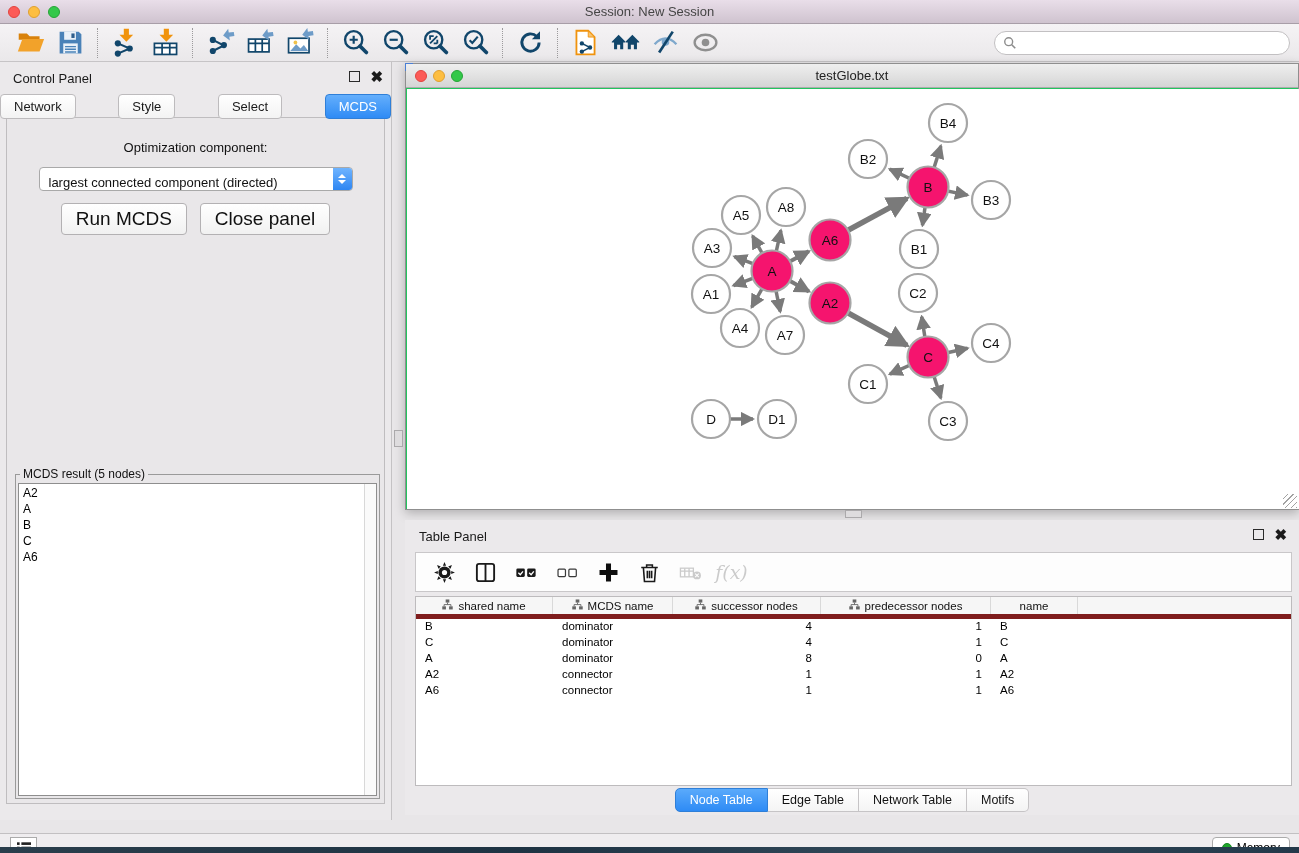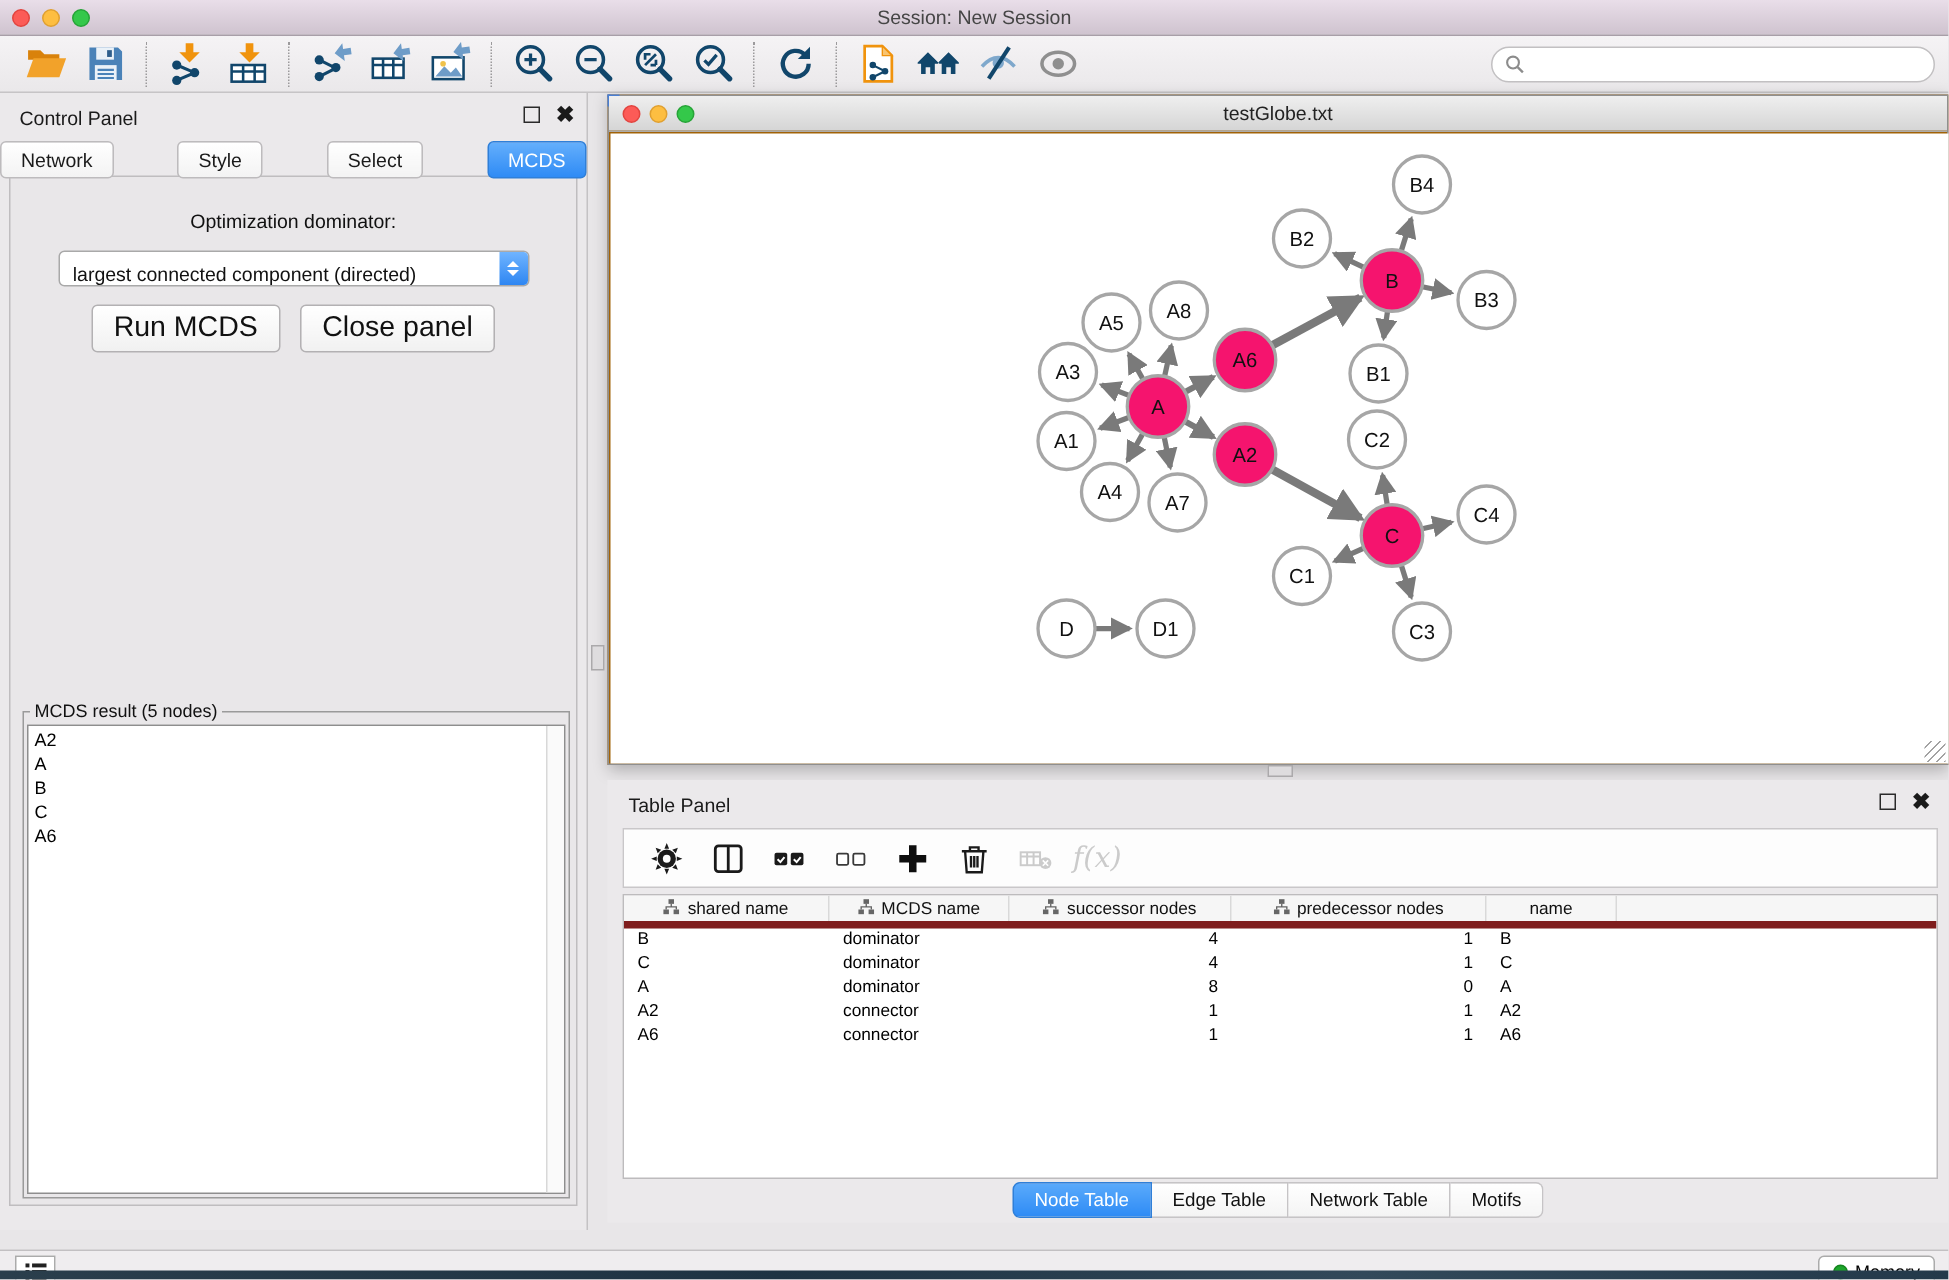--- a/index.html
+++ b/index.html
@@ -57,21 +57,21 @@
     border:1px solid #B3B1B3;border-radius:4px;color:#111;cursor:pointer;}
   fieldset.mcds{position:absolute;left:8px;right:4px;top:336px;bottom:4px;
     border:1px solid #9A9A9A;padding:2px;margin-top:13px;}
   fieldset.mcds legend{font-size:12px;padding:0 3px;margin-left:2px;color:#111;}
   .mcds-list{position:relative;width:100%;height:100%;background:#fff;border:1px solid #8E8E8E;
     font-size:12px;line-height:16px;padding:1px 0 0 4px;overflow:hidden;}
   .mcds-item{height:16px;cursor:default;}
   .scroll-track{position:absolute;right:0;top:0;bottom:0;width:12px;background:#FAFAFA;border-left:1px solid #D8D8D8;}
   
   .net-frame{position:absolute;left:405px;top:63px;width:894px;height:447px;
-    background:#a16207;border:1px solid #8F8F8F;box-shadow:0 3px 10px rgba(0,0,0,.25);}
+    background:#22c55e;border:1px solid #8F8F8F;box-shadow:0 3px 10px rgba(0,0,0,.25);}
   .net-titlebar{position:absolute;left:0;top:0;right:0;height:24px;
     background:linear-gradient(#EFEFEF,#D5D5D5);border-bottom:1px solid #ACACAC;
     text-align:center;font-size:13px;line-height:24px;color:#222;}
   .net-lights{position:absolute;left:9px;top:6px;display:flex;gap:6px;}
   .net-lights .light{width:12px;height:12px;}
   .net-canvas{position:absolute;left:1px;top:25px;width:1040px;height:420px;background:#fff;}
   .corner-blue{position:absolute;left:-1px;top:-1px;width:8px;height:8px;
     border-left:2px solid #4A7FD4;border-top:2px solid #4A7FD4;}
   .grip{position:absolute;right:1px;bottom:1px;width:14px;height:14px;cursor:nwse-resize;
     background:repeating-linear-gradient(135deg,transparent 0 3px,#A2A2A2 3px 4px);}
@@ -275,21 +275,21 @@
       <span class="close-ico">✖</span>
     </span>
   </div>
   <div class="cp-tabs" id="cp-tabs">
       <button class="cp-tab">Network</button>
       <button class="cp-tab">Style</button>
       <button class="cp-tab">Select</button>
       <button class="cp-tab active">MCDS</button>
     </div>
   <div class="cp-content">
-    <div class="opt-label">Optimization dominator:</div>
+    <div class="opt-label">Optimization component:</div>
     <div class="dropdown">
       <span class="dd-text">largest connected component (directed)</span>
       <span class="dd-stepper">
           <i class="dd-up"></i>
           <i class="dd-down"></i>
         </span>
     </div>
     <div class="btn-row">
       <button class="pbtn">Run MCDS</button>
       <button class="pbtn">Close panel</button>

